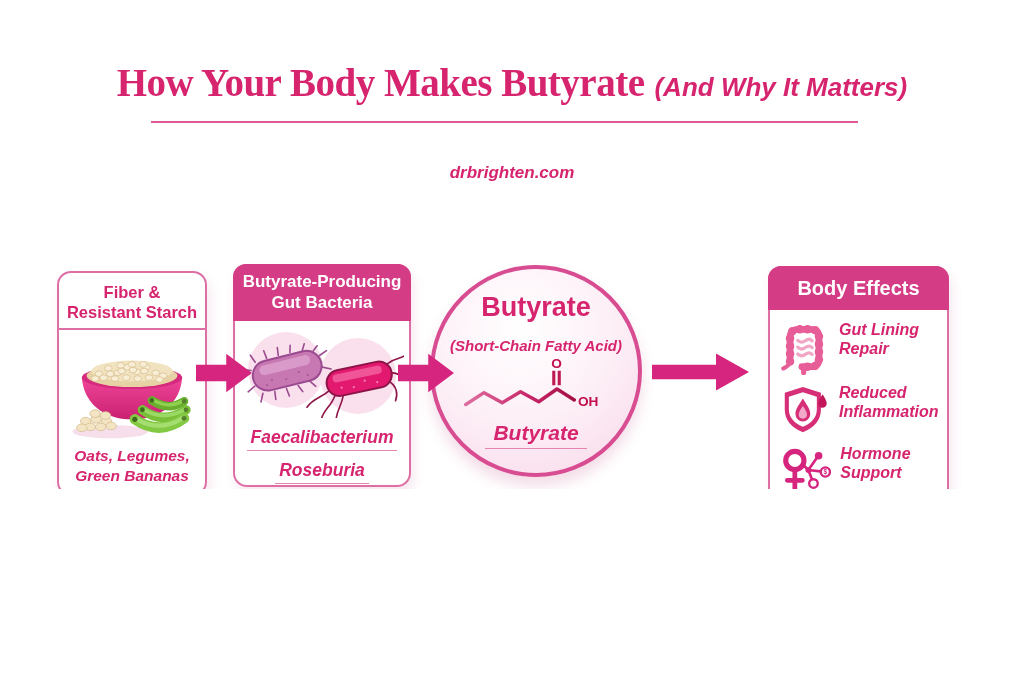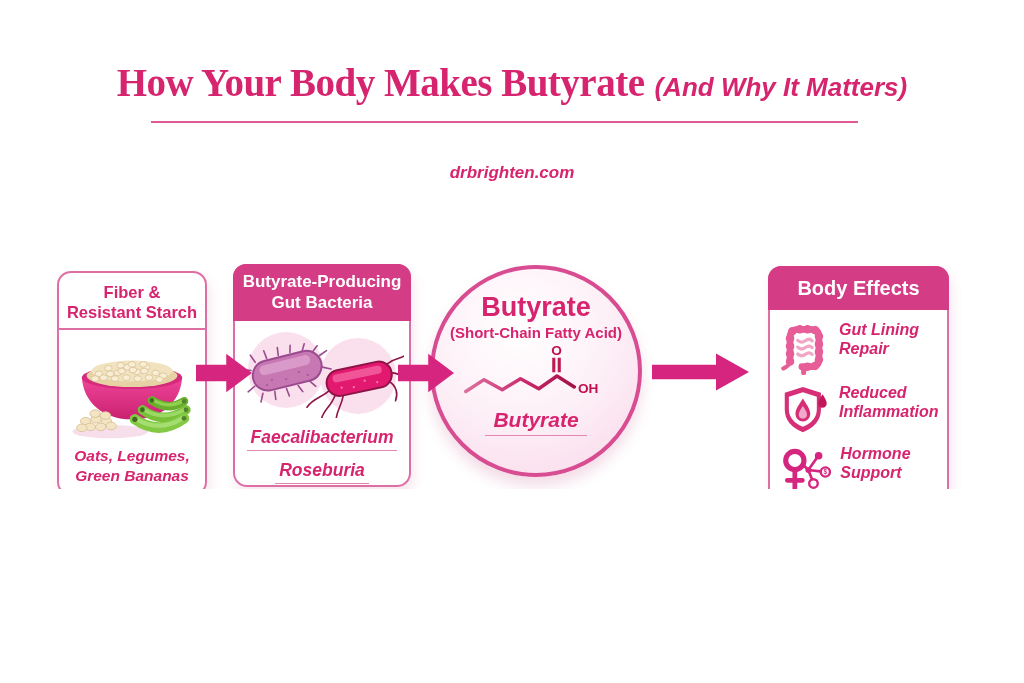--- a/index.html
+++ b/index.html
@@ -28,21 +28,21 @@
   .species-line span{display:inline-block;font-style:italic;font-weight:bold;font-size:17.5px;
                      color:var(--text-pink);border-bottom:1.5px solid #E387B2;padding:0 4px 2px;}
   .illus{display:block;margin:4px auto 0;}
   
   .circle{position:absolute;left:430px;top:265px;width:204px;height:204px;border-radius:50%;
           border:4px solid var(--circle-border);box-sizing:content-box;
           background:radial-gradient(circle at 42% 30%, #ffffff 0%, #FDF0F7 48%, #F8D7E9 100%);
           box-shadow:0 9px 14px rgba(190,60,120,0.18);
           display:flex;flex-direction:column;align-items:center;padding-top:0;}
   .circle-title{margin-top:23px;font-weight:bold;font-size:27px;color:var(--text-pink);}
-  .circle-sub{font-weight:bold;font-size:15px;color:var(--text-pink);margin-top:1px;}
+  .circle-sub{font-style:italic;font-weight:bold;font-size:15px;color:var(--text-pink);margin-top:14px;}
   .circle-caption{font-style:italic;font-weight:bold;font-size:21px;color:var(--text-pink);
                   border-bottom:1.5px solid #E387B2;padding:0 8px 3px;margin-top:0px;}
   
   .arrow{position:absolute;background:var(--accent);z-index:6;}
   .arrow-short{width:56px;height:44px;
       clip-path:polygon(0 31%,54% 31%,54% 6%,100% 50%,54% 94%,54% 69%,0 69%);}
   #arrow-3{width:97px;height:46px;
       clip-path:polygon(0 34%,66% 34%,66% 10%,100% 50%,66% 90%,66% 66%,0 66%);}
   
   .effect-row{display:flex;gap:9px;padding:5px 6px 4px 9px;}

